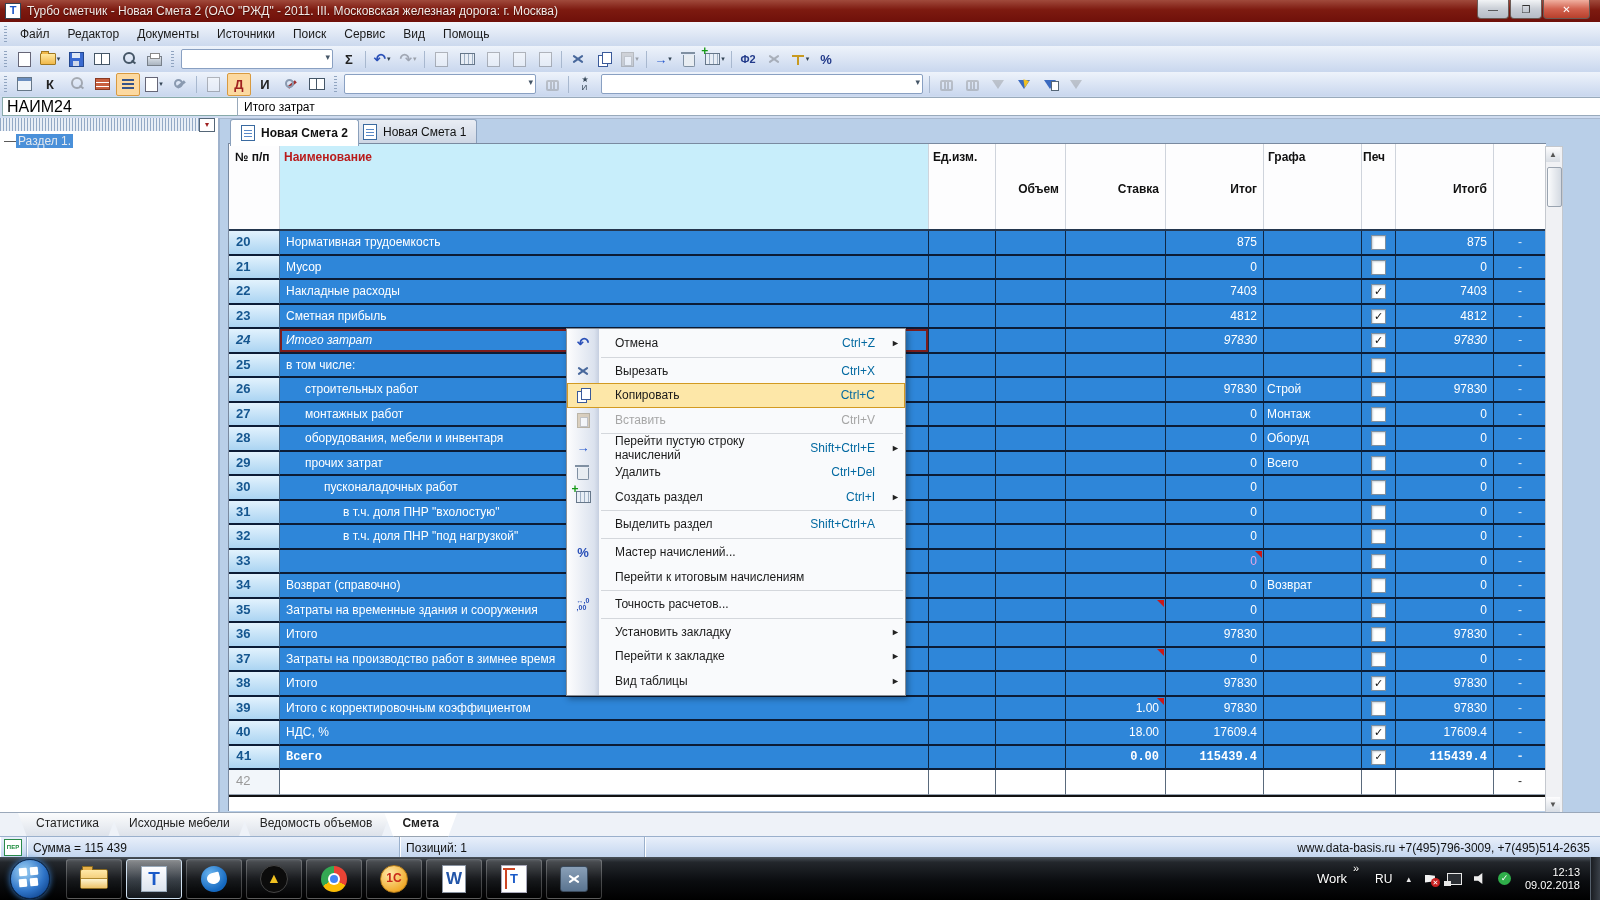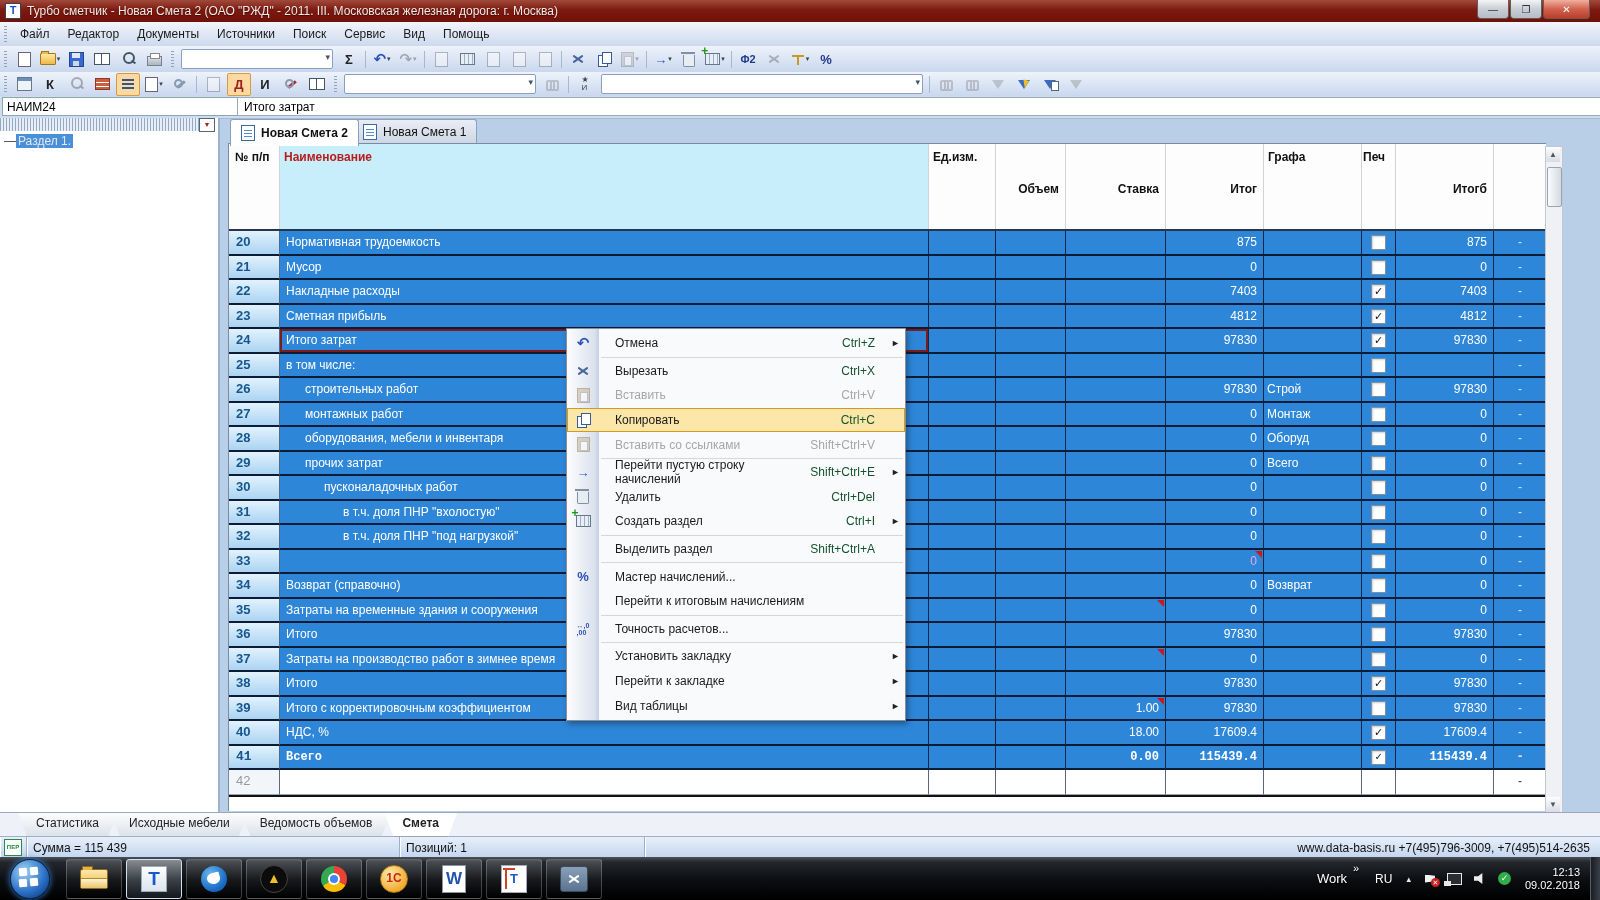--- a/index.html
+++ b/index.html
@@ -75,21 +75,21 @@
   .i-binoc{position:relative;width:13px;height:10px;}
   .i-binoc::before,.i-binoc::after{content:"";position:absolute;top:1px;width:5px;height:7px;border:2px solid #788ba2;border-radius:2px;}
   .i-binoc::before{left:0;} .i-binoc::after{right:0;}
   .i-funnel{width:0;height:0;border-left:6px solid transparent;border-right:6px solid transparent;border-top:9px solid #7a92b4;position:relative;}
   .i-funnel.blue{border-top-color:#3a6ac0;}
   .i-funnel .zap{position:absolute;left:-2px;top:-9px;width:0;height:0;border-left:4px solid transparent;border-right:2px solid transparent;border-top:8px solid #f0c020;transform:rotate(18deg);}
   .i-funnel .pg{position:absolute;left:1px;top:-8px;width:6px;height:8px;background:#fff;border:1px solid #567;}
   .i-prec{font-size:7px;line-height:7px;color:#2a50b8;white-space:pre;text-align:left;font-weight:bold;}
   
   #formulabar{position:absolute;left:0;top:96px;width:1600px;height:22px;background:#cfdcf0;border-bottom:1px solid #a8b8d0;}
-  #namebox{position:absolute;left:2px;top:1px;width:230px;height:17px;background:#fff;border:1px solid #8aa;font-size:12px;padding:0 4px;font-family:inherit;}
+  #namebox{position:absolute;left:2px;top:1px;width:230px;height:17px;background:#fff;border:1px solid #8aa;font-size:16px;padding:0 4px;font-family:inherit;}
   #formulafield{position:absolute;left:237px;top:1px;width:1358px;height:17px;background:#fff;border:1px solid #9ab;font-size:12px;padding:0 6px;font-family:inherit;}
   
   #sidepanel{position:absolute;left:0;top:118px;width:218px;height:694px;background:#fff;border-right:2px solid #9fb2cc;}
   #hatch{position:absolute;left:0;top:0;width:200px;height:13px;background:repeating-linear-gradient(90deg,#93a9c6 0 1px,#e8eef6 1px 3px);}
   #hatchico{position:absolute;right:3px;top:0;width:14px;height:12px;background:#fff;border:1px solid #567;font-size:8px;color:#a02020;line-height:11px;text-align:center;}
   #treeitem{position:absolute;left:4px;top:16px;color:#444;}
   #treeitem .sel{background:#4a90d9;color:#e4e8ee;padding:0 2px;}
   
   .dtab{position:absolute;top:119px;height:24px;display:flex;align-items:center;padding:0 10px;
     border:1px solid #8aa0bc;border-bottom:none;border-radius:3px 3px 0 0;background:linear-gradient(180deg,#e9edf4,#cdd6e4);font-size:12px;}
@@ -113,41 +113,41 @@
   .tc{box-sizing:border-box;border-right:1px solid #102744;border-bottom:2px solid #0c1c36;
     background:#2e86d9;color:#fff;font-size:12px;line-height:22px;white-space:nowrap;overflow:hidden;position:relative;}
   .c-num{background:linear-gradient(180deg,#e2f2fd,#abd4f2);color:#15568f;font-weight:bold;font-size:13px;padding-left:7px;border-right:1px solid #4a6a8a;}
   .c-name{padding-left:6px;}
   .c-rate,.c-itog,.c-itogb{text-align:right;padding-right:6px;}
   .c-grafa{padding-left:3px;}
   .c-dash{text-align:center;color:#d9e6f4;}
   .cb{width:13px;height:13px;background:#fff;border:1px solid #7f8f9f;box-shadow:inset 1px 1px 2px #c9d2da;
     margin:4px auto 0;font-size:11px;line-height:12px;text-align:center;color:#111;font-weight:bold;}
   .trow.bold .tc{font-weight:bold;font-family:Liberation Mono, monospace;}
-  .trow.sel{outline:1px solid #7c1d1d;outline-offset:-1px;}
+  .trow.sel{outline:1px solid #7c1d1d;outline-offset:-1px;font-style:italic;}
   .trow.sel .c-name{box-shadow:inset 0 0 0 2px #7c1d1d;}
   .trow.emptyrow .tc{background:#fff;color:#333;border-right:1px solid #5a6a7c;border-bottom:1px solid #98a4b2;}
   .trow.emptyrow .c-num{background:#f2f6fa;color:#999;font-weight:normal;}
   .trow.emptyrow .c-dash{color:#333;}
   #rows{border-bottom:2px solid #111;}
   .tc.marker::after{content:"";position:absolute;right:1px;top:1px;border-top:7px solid #cc1818;border-left:7px solid transparent;}
   .tc.alert{color:#e6a8e6;}
   
   #vscroll{position:absolute;right:-17px;top:2px;width:16px;height:665px;background:#f0f1f4;border:1px solid #c4c8ce;}
   .sarrow{position:absolute;left:0;width:14px;height:15px;background:linear-gradient(180deg,#fdfdfe,#d8dde4);border:1px solid #b0b6bе;
     text-align:center;font-size:8px;color:#555;line-height:15px;}
   #sthumb{position:absolute;left:1px;top:20px;width:13px;height:38px;border:1px solid #9aa4b0;border-radius:2px;background:linear-gradient(90deg,#fafbfc,#d4dae2);}
   
   #cmenu{position:absolute;left:566px;top:328px;width:338px;background:#f9fafc;border:1px solid #8a8f96;
     box-shadow:2px 3px 6px rgba(0,0,0,.35);z-index:20;padding:2px 0;}
   #cmenu .gutter{position:absolute;left:0;top:0;bottom:0;width:32px;background:linear-gradient(90deg,#fdfdfe,#dbe2ee 85%,#c6cfe0);}
   .cmi{position:relative;display:flex;align-items:center;height:24.6px;z-index:2;}
   .cmi .cmicon{width:32px;display:flex;align-items:center;justify-content:center;flex:none;}
   .cmi .cml{flex:1;padding-left:16px;color:#1a1a1a;}
-  .cmi .cms{color:#14532d;padding-right:16px;}
+  .cmi .cms{color:#0369a1;padding-right:16px;}
   .cmi .cma{width:14px;font-size:9px;color:#222;flex:none;}
   .cmi.dis .cml,.cmi.dis .cms{color:#a6a6a6;}
   .cmi.hl{background:#fde7a8;box-shadow:inset 0 0 0 1px #d29a22;}
   .cmsep{height:1px;background:#d4d7dc;margin:1px 2px 1px 34px;position:relative;z-index:2;}
   .mi-undo{color:#2a50b8;font-size:15px;font-weight:bold;}
   .mi-percent{color:#2a50b8;font-weight:bold;font-size:13px;}
   .mi-insert-row{color:#2255cc;font-weight:bold;font-size:13px;}
   
   #sheettabs{position:absolute;left:0;top:812px;width:1600px;height:24px;background:#eef2f8;border-top:1px solid #9aa8ba;display:flex;align-items:stretch;padding-left:18px;}
   .stab{position:relative;margin-right:-6px;padding:3px 18px 0;color:#222;
@@ -791,42 +791,34 @@
         </div>
         <div class="cmsep"></div>
         <div class="cmi">
           <div class="cmicon">
             <div class="xcut"></div>
           </div>
           <div class="cml">Вырезать</div>
           <div class="cms">Ctrl+X</div>
           <div class="cma"></div>
         </div>
+        <div class="cmi hl">
+          <div class="cmicon">
+            <div class="xcopy"></div>
+          </div>
+          <div class="cml">Копировать</div>
+          <div class="cms">Ctrl+C</div>
+          <div class="cma"></div>
+        </div>
         <div class="cmi dis">
           <div class="cmicon">
             <div class="xpaste" style="opacity: 0.5;"></div>
           </div>
           <div class="cml">Вставить</div>
           <div class="cms">Ctrl+V</div>
-          <div class="cma"></div>
-        </div>
-        <div class="cmi hl">
-          <div class="cmicon">
-            <div class="xcopy"></div>
-          </div>
-          <div class="cml">Копировать</div>
-          <div class="cms">Ctrl+C</div>
-          <div class="cma"></div>
-        </div>
-        <div class="cmi dis">
-          <div class="cmicon">
-            <div class="xpaste" style="opacity: 0.5;"></div>
-          </div>
-          <div class="cml">Вставить со ссылками</div>
-          <div class="cms">Shift+Ctrl+V</div>
           <div class="cma"></div>
         </div>
         <div class="cmsep"></div>
         <div class="cmi">
           <div class="cmicon mi-insert-row">→</div>
           <div class="cml">Перейти пустую строку начислений</div>
           <div class="cms">Shift+Ctrl+E</div>
           <div class="cma">►</div>
         </div>
         <div class="cmi">

